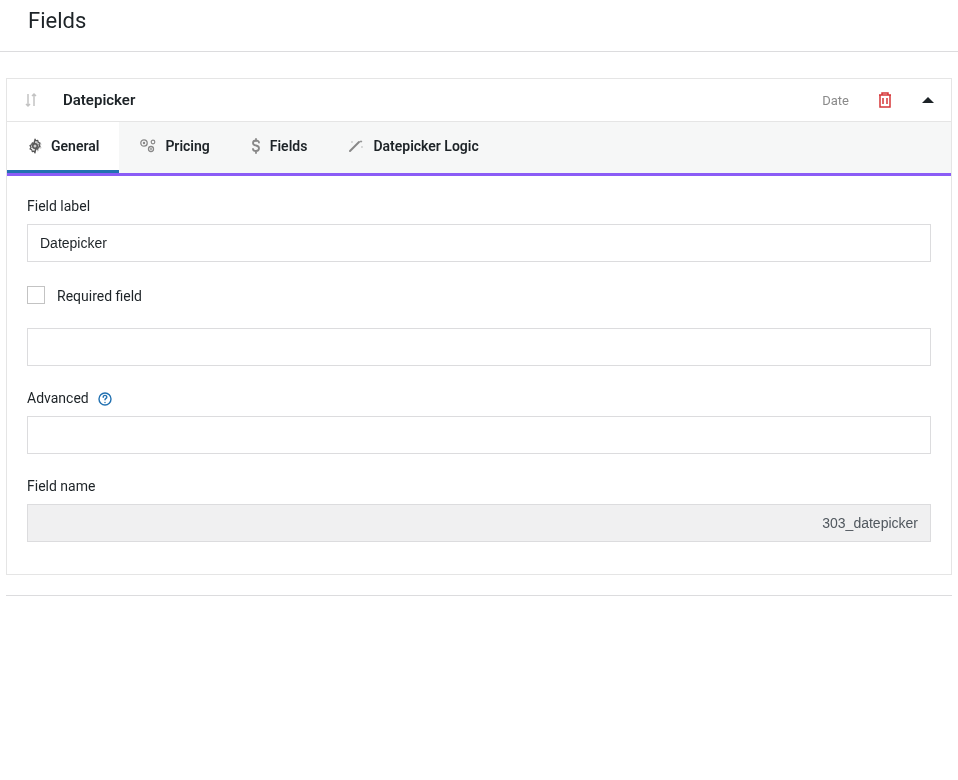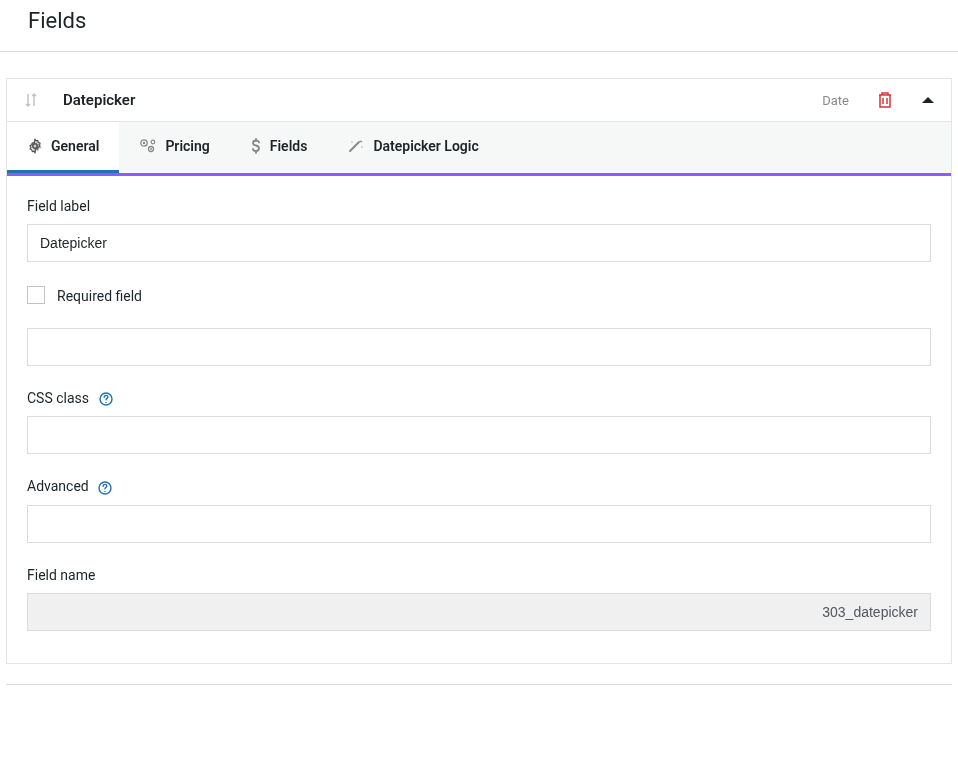--- a/index.html
+++ b/index.html
@@ -226,32 +226,20 @@
 
     <div class="checkbox-row">
       <div class="checkbox"></div>
       <span class="checkbox-label">Required field</span>
     </div>
 
     <div class="form-row">
       <input type="text" class="text-input" value="" style="">
     </div>
 
-    <div class="form-row">
-      <label class="form-label">
-        <span>CSS class</span>
-        <span class="help-icon">
-          <svg width="14" height="14" viewBox="0 0 14 14" fill="none" stroke="currentColor" stroke-width="1.4">
-            <circle cx="7" cy="7" r="6"></circle>
-            <path d="M5.2 5.2c0-1 .8-1.8 1.8-1.8s1.8.8 1.8 1.8c0 1.2-1.8 1.2-1.8 2.5M7 10.5v.1" stroke-linecap="round"></path>
-          </svg>
-        </span>
-      </label>
-      <input type="text" class="text-input" value="" style="">
-    </div>
 
     <div class="form-row">
       <label class="form-label">
         <span>Advanced</span>
         <span class="help-icon">
           <svg width="14" height="14" viewBox="0 0 14 14" fill="none" stroke="currentColor" stroke-width="1.4">
             <circle cx="7" cy="7" r="6"></circle>
             <path d="M5.2 5.2c0-1 .8-1.8 1.8-1.8s1.8.8 1.8 1.8c0 1.2-1.8 1.2-1.8 2.5M7 10.5v.1" stroke-linecap="round"></path>
           </svg>
         </span>

